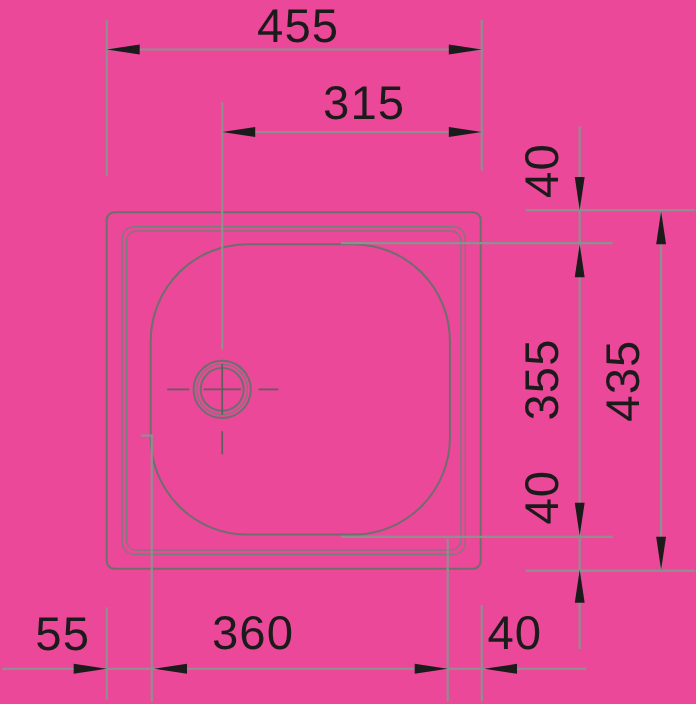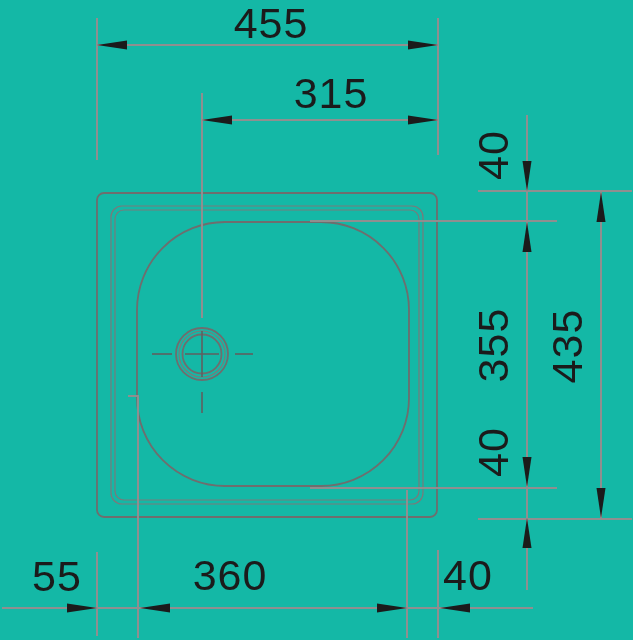--- a/index.html
+++ b/index.html
@@ -4,21 +4,21 @@
 <style>
   html, body {
     margin: 0;
     padding: 0;
     background: #ffffff;
   }
   .stage {
     position: relative;
     width: 633px;
     height: 640px;
-    background: #14b8a6;
+    background: #ec4899;
     overflow: hidden;
     font-family: "Liberation Sans", sans-serif;
   }
   svg { display: block; }
 
   
   .obj {
     fill: none;
     stroke: #6e6e6e;
     stroke-width: 1.8;

